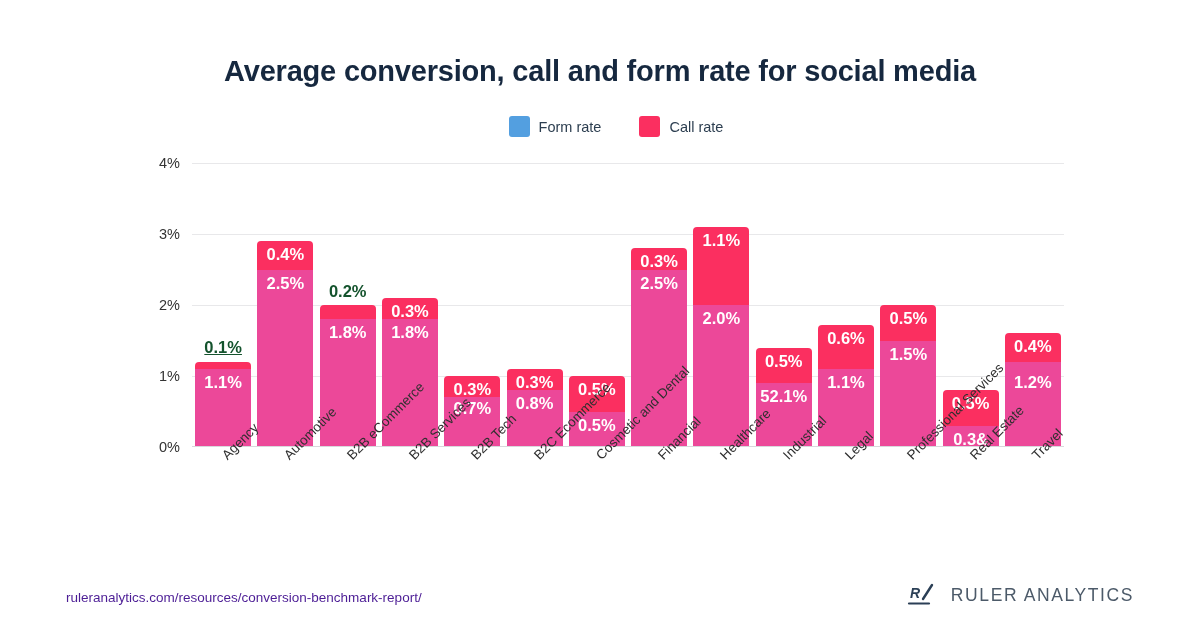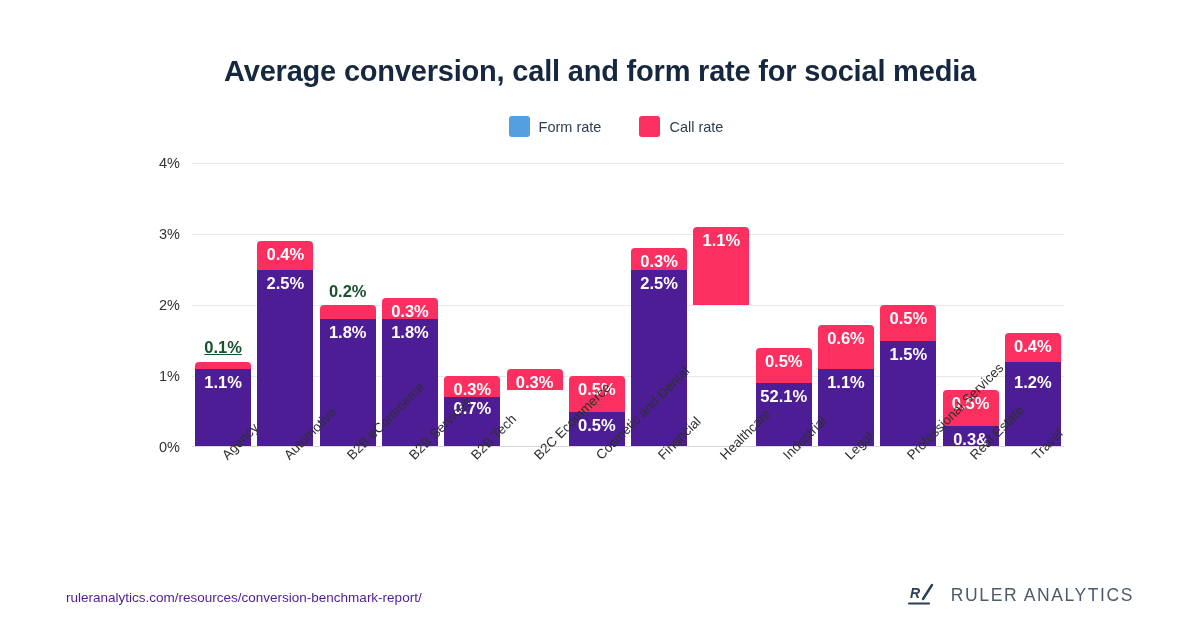--- a/index.html
+++ b/index.html
@@ -111,21 +111,21 @@
   .seg {
     position: absolute;
     left: 0;
     width: 56px;
     display: flex;
     align-items: center;
     justify-content: center;
     box-sizing: border-box;
   }
   .seg-form {
-    background: #4c1d95;
+    background: #ec4899;
     bottom: 0;
   }
   .seg-call {
     background: #fb2f60;
     border-top-left-radius: 4px;
     border-top-right-radius: 4px;
   }
   .seg-label {
     font-size: 16.5px;
     font-weight: bold;
@@ -254,20 +254,23 @@
       </div>
       <div class="bar-group" style="left: 252.286px; height: 71px;">
         <div class="seg seg-form" style="height: 52px; align-items: flex-start; padding-top: 5px;">
           <span class="seg-label">0.7%</span>
         </div>
         <div class="seg seg-call" style="height: 21.3px; bottom: 49.7px; align-items: flex-start; padding-top: 5px;">
           <span class="seg-label">0.3%</span>
         </div>
       </div>
       <div class="bar-group" style="left: 314.571px; height: 78.1px;">
+        <div class="seg seg-form" style="height: 56.8px; align-items: flex-start; padding-top: 5px;">
+          <span class="seg-label">0.8%</span>
+        </div>
         <div class="seg seg-call" style="height: 21.3px; bottom: 56.8px; align-items: flex-start; padding-top: 5px;">
           <span class="seg-label">0.3%</span>
         </div>
       </div>
       <div class="bar-group" style="left: 376.857px; height: 71px;">
         <div class="seg seg-form" style="height: 35.5px; align-items: flex-start; padding-top: 5px;">
           <span class="seg-label">0.5%</span>
         </div>
         <div class="seg seg-call" style="height: 35.5px; bottom: 35.5px; align-items: flex-start; padding-top: 5px;">
           <span class="seg-label">0.5%</span>
@@ -275,20 +278,23 @@
       </div>
       <div class="bar-group" style="left: 439.143px; height: 198.8px;">
         <div class="seg seg-form" style="height: 177.5px; align-items: flex-start; padding-top: 5px;">
           <span class="seg-label">2.5%</span>
         </div>
         <div class="seg seg-call" style="height: 21.3px; bottom: 177.5px; align-items: flex-start; padding-top: 5px;">
           <span class="seg-label">0.3%</span>
         </div>
       </div>
       <div class="bar-group" style="left: 501.429px; height: 220.1px;">
+        <div class="seg seg-form" style="height: 142px; align-items: flex-start; padding-top: 5px;">
+          <span class="seg-label">2.0%</span>
+        </div>
         <div class="seg seg-call" style="height: 78.1px; bottom: 142px; align-items: flex-start; padding-top: 5px;">
           <span class="seg-label">1.1%</span>
         </div>
       </div>
       <div class="bar-group" style="left: 563.714px; height: 99.4px;">
         <div class="seg seg-form" style="height: 63.9px; align-items: flex-start; padding-top: 5px;">
           <span class="seg-label">52.1%</span>
         </div>
         <div class="seg seg-call" style="height: 35.5px; bottom: 63.9px; align-items: flex-start; padding-top: 5px;">
           <span class="seg-label">0.5%</span>

